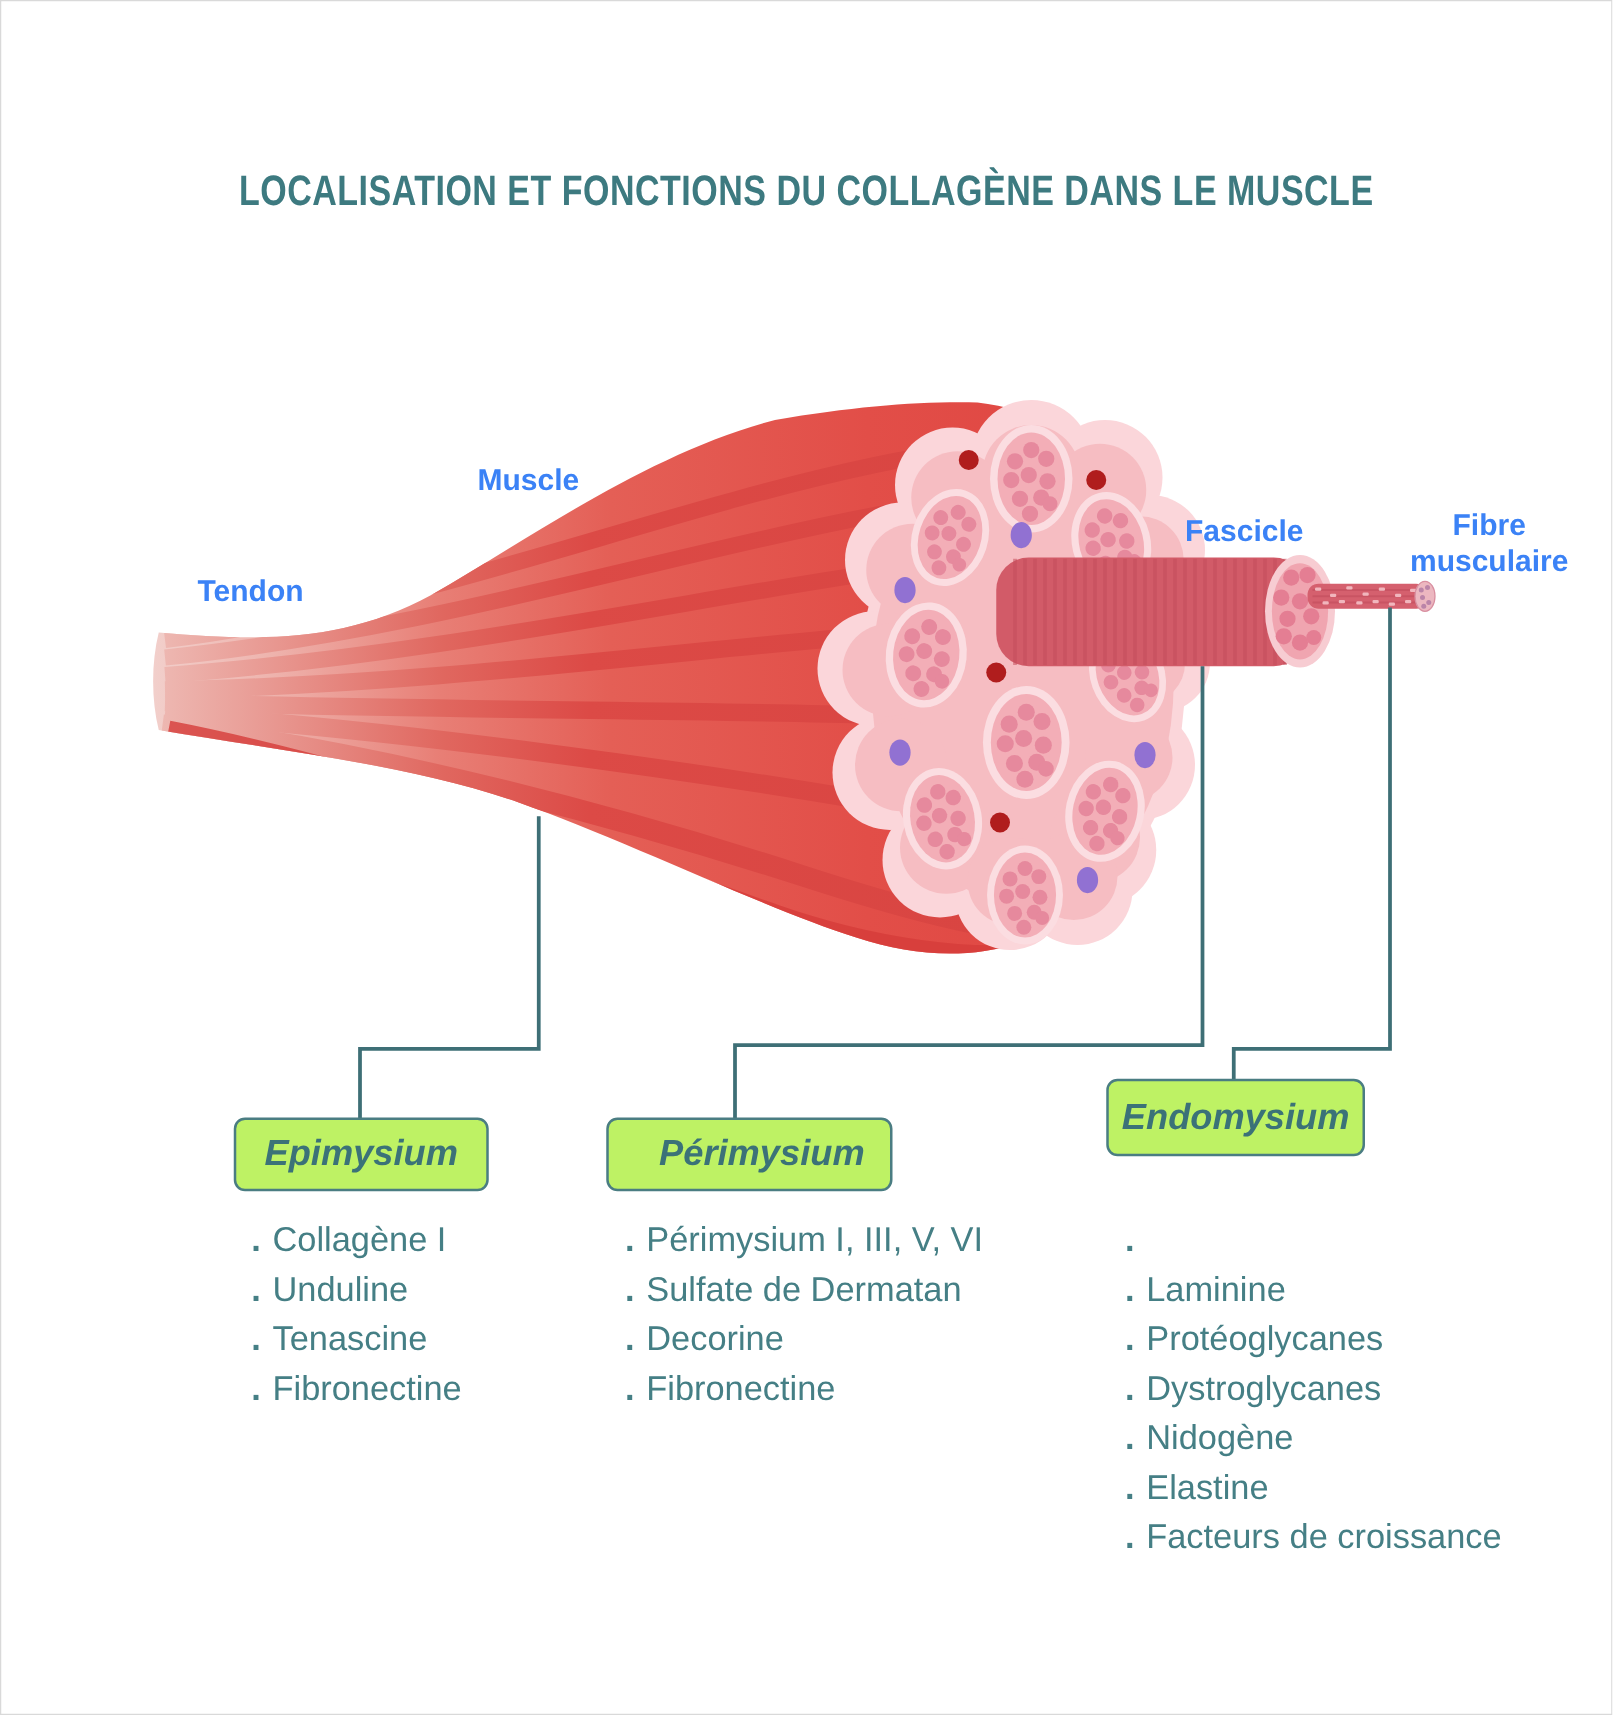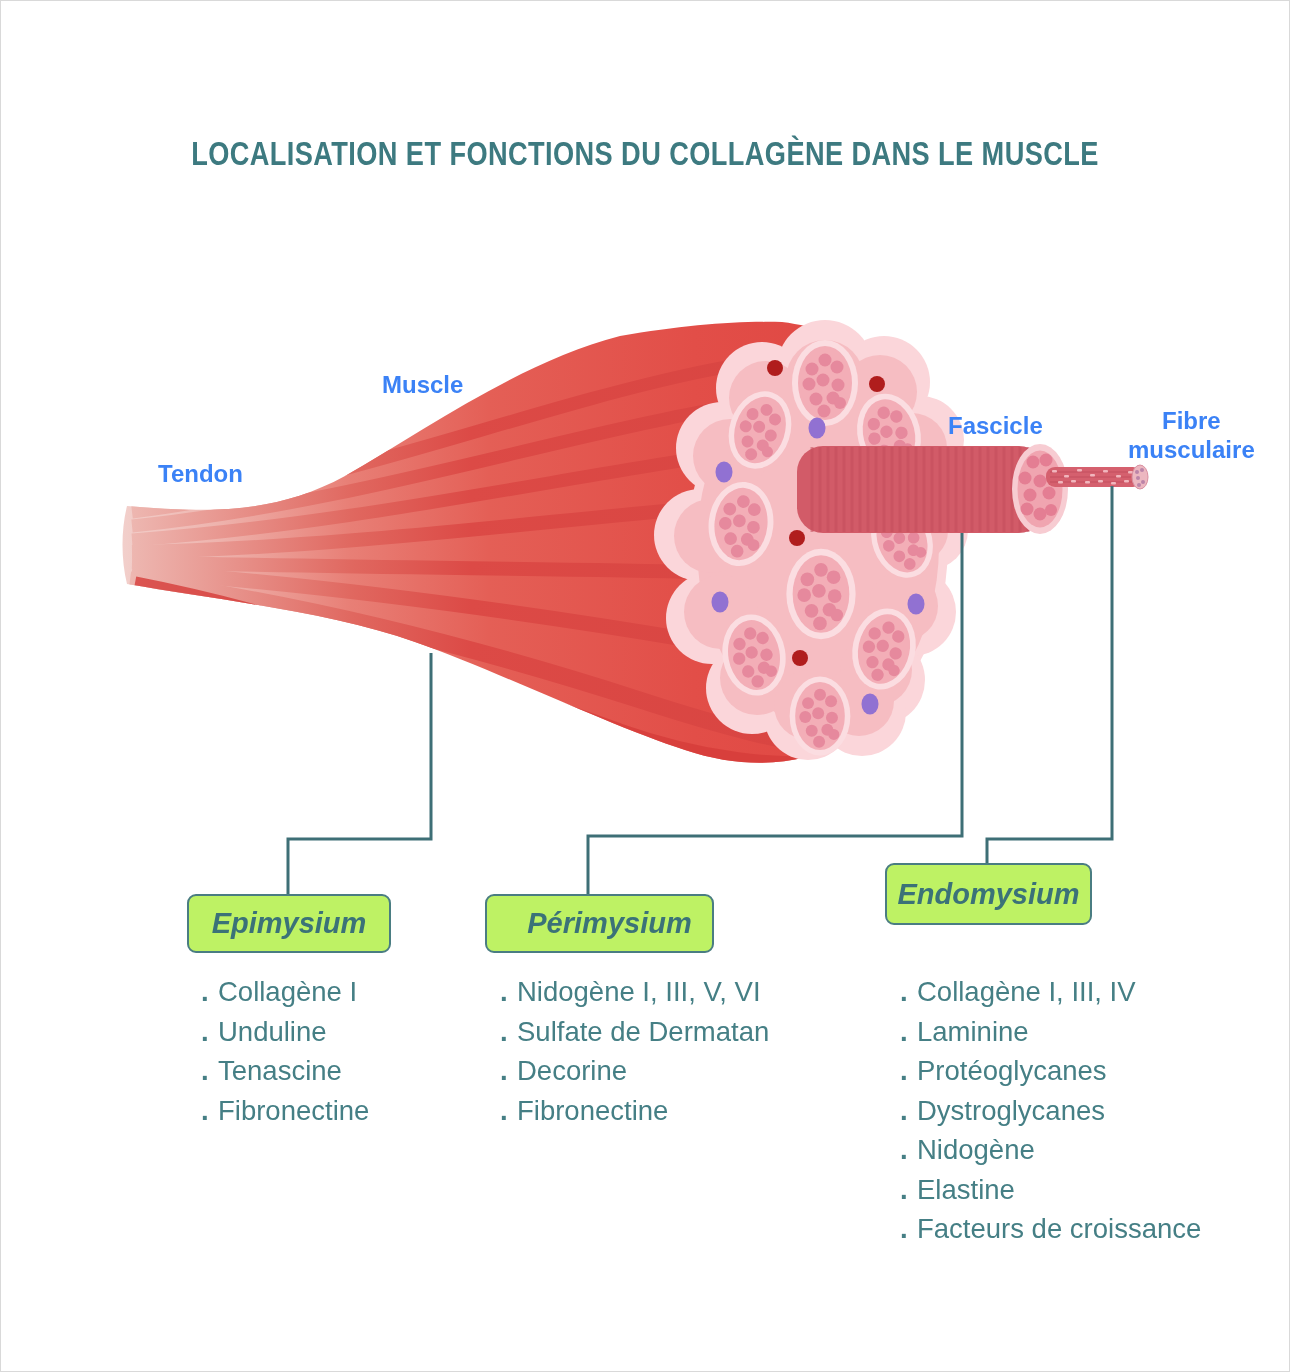--- a/index.html
+++ b/index.html
@@ -277,39 +277,38 @@
       <span>Tenascine</span>
     </div>
     <div class="li">
       <span class="b">.</span>
       <span>Fibronectine</span>
     </div>
   </div>
 <div class="tlist" id="list-peri">
     <div class="li">
       <span class="b">.</span>
-      <span>Nidogène I, III, V, VI</span>
+      <span>Périmysium I, III, V, VI</span>
     </div>
     <div class="li">
       <span class="b">.</span>
       <span>Sulfate de Dermatan</span>
     </div>
     <div class="li">
       <span class="b">.</span>
       <span>Decorine</span>
     </div>
     <div class="li">
       <span class="b">.</span>
       <span>Fibronectine</span>
     </div>
   </div>
 <div class="tlist" id="list-endo">
     <div class="li">
       <span class="b">.</span>
-      <span>Collagène I, III, IV</span>
     </div>
     <div class="li">
       <span class="b">.</span>
       <span>Laminine</span>
     </div>
     <div class="li">
       <span class="b">.</span>
       <span>Protéoglycanes</span>
     </div>
     <div class="li">

